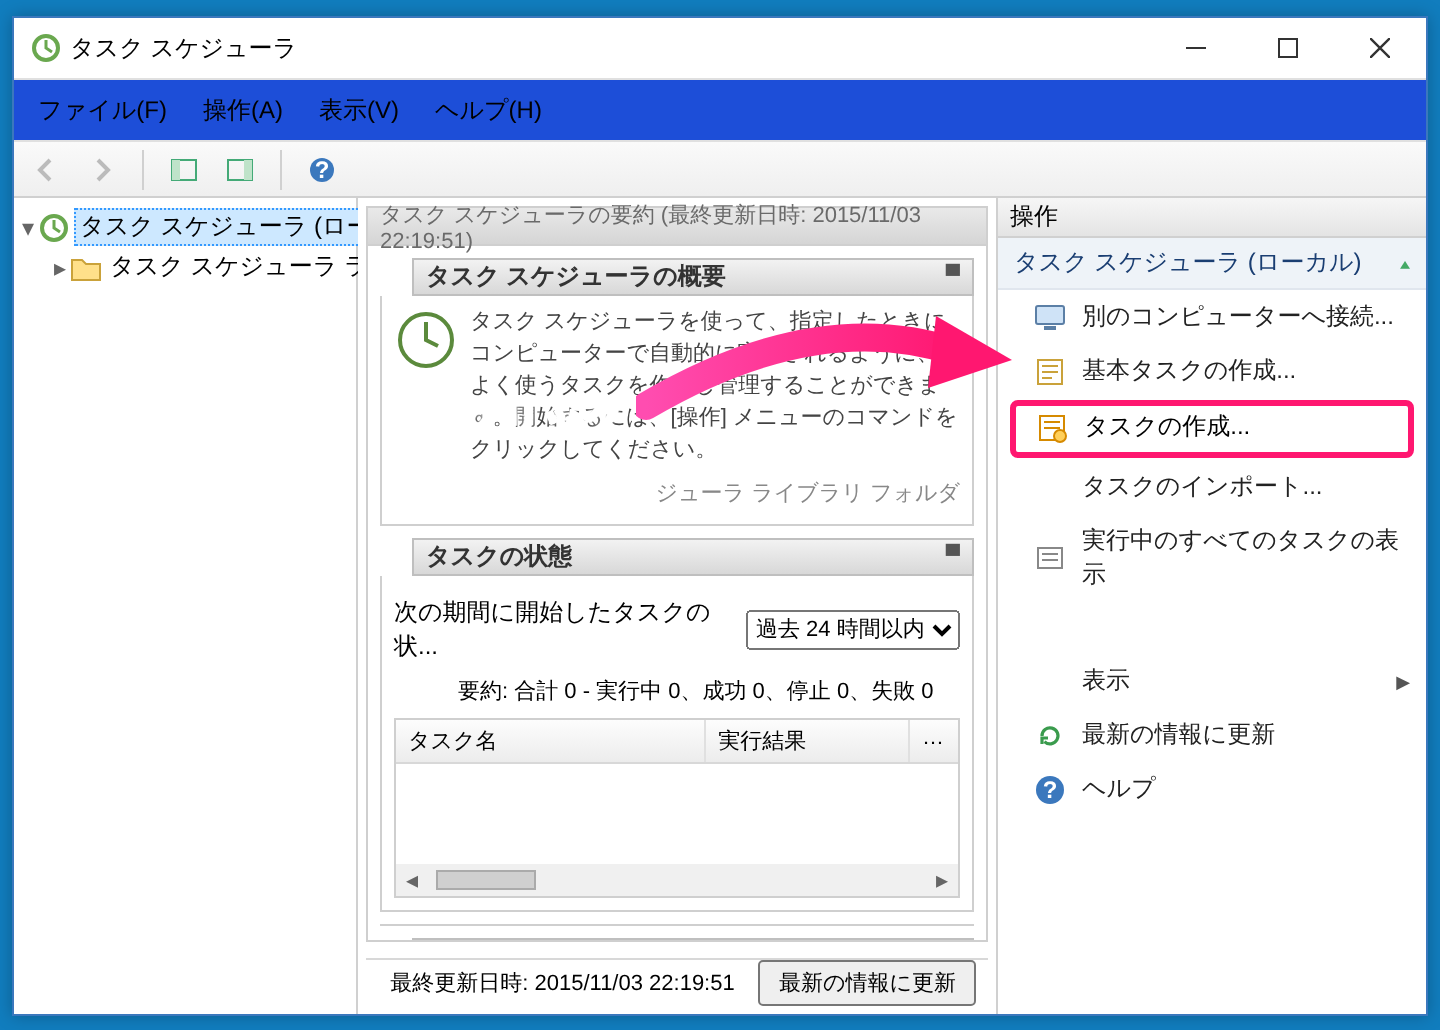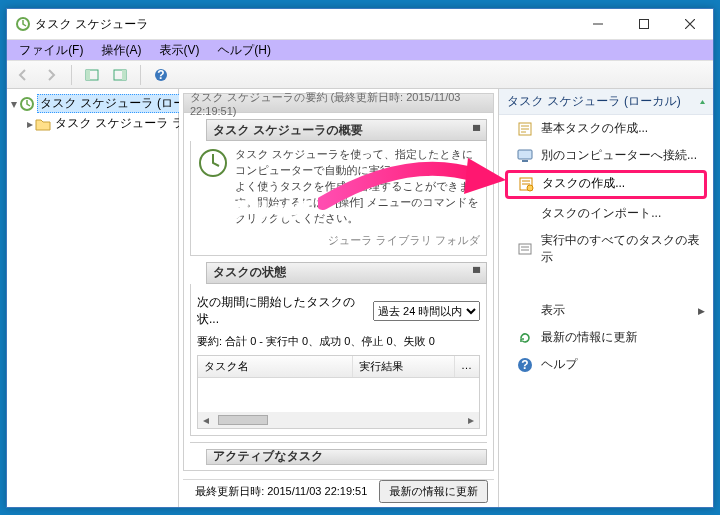--- a/index.html
+++ b/index.html
@@ -9,21 +9,21 @@
   .window {
     position: absolute; left: 6px; top: 8px; width: 708px; height: 500px;
     background: #ffffff; border: 1px solid #3b78bd; box-shadow: 0 0 8px rgba(0,0,0,.25);
     display: flex; flex-direction: column;
   }
   .titlebar { height: 30px; display: flex; align-items: center; padding: 0 0 0 8px; }
   .titlebar .title { flex: 1; font-size: 12px; color: #000; padding-left: 4px; }
   .winbtns { display: flex; height: 100%; }
   .winbtn { width: 46px; display: flex; align-items: center; justify-content: center; color: #333; }
 
-  .menubar { height: 22px; background: #c4b5fd; border-top: 1px solid #e0e0e0; border-bottom: 1px solid #e0e0e0;
+  .menubar { height: 32px; background: #1d4ed8; border-top: 1px solid #e0e0e0; border-bottom: 1px solid #e0e0e0;
              display: flex; align-items: center; padding: 0 4px; gap: 2px; }
   .menuitem { padding: 2px 8px; }
 
   .toolbar { height: 28px; background: linear-gradient(#fafafa,#efefef); border-bottom: 1px solid #d0d0d0;
              display: flex; align-items: center; padding: 0 4px; gap: 4px; }
   .tbtn { width: 24px; height: 24px; display: flex; align-items: center; justify-content: center;
           border: 1px solid transparent; border-radius: 2px; color: #555; }
   .tbtn.disabled { color: #bbb; }
   .tsep { width: 1px; height: 20px; background: #d0d0d0; margin: 0 4px; }
   .tbtn svg { display: block; }
@@ -49,23 +49,23 @@
               display: flex; align-items: center; padding: 0 6px; font-weight: bold; color: #333;
               margin: 6px 6px 0 22px; }
   .groupbar .chev { margin-left: auto; font-size: 10px; color: #555; }
 
   .groupbody { margin: 0 6px 0 6px; border: 1px solid #cfcfcf; border-top: none; background: #fff; padding: 6px; }
   .overview { display: flex; gap: 6px; }
   .ovtext { font-size: 11px; color: #444; line-height: 1.45; }
 
   .statusrow { display: flex; align-items: center; gap: 6px; padding: 4px 0; font-size: 11px; }
   .statusrow select { font-size: 11px; height: 20px; }
-  .summarytext { font-size: 11px; padding: 2px 0 6px 0; }
-
-  .tablebox { border: 1px solid #cfcfcf; height: 74px; display: flex; flex-direction: column; }
+  .summarytext { font-size: 11px; padding: 2px 0 6px 0; margin-left: 32px; }
+
+  .tablebox { border: 1px solid #cfcfcf; height: 90px; display: flex; flex-direction: column; }
   .thead { display: flex; background: linear-gradient(#fdfdfd,#ececec); border-bottom: 1px solid #d8d8d8; }
   .thead .th { padding: 3px 6px; font-size: 11px; border-right: 1px solid #e0e0e0; }
   .thead .th.c1 { flex: 1.6; } .thead .th.c2 { flex: 1; } .thead .th.c3 { width: 24px; border-right: none; }
   .tbody { flex: 1; background: #fff; }
   .hscroll { height: 16px; background: #f0f0f0; display: flex; align-items: center; }
   .hscroll .thumb { height: 10px; background: #cfcfcf; border: 1px solid #aaa; width: 50px; margin-left: 4px; }
   .hscroll .track { flex: 1; }
   .hscroll .arrow { width: 16px; text-align: center; color: #666; }
 
   .cut { margin: 6px 6px 0 6px; border-bottom: 1px solid #cfcfcf; }
@@ -246,42 +246,43 @@
         </div>
       </div>
 
       <div class="footerbar">
         <span class="lbl">最終更新日時: 2015/11/03 22:19:51</span>
         <button>最新の情報に更新</button>
       </div>
     </div>
 
     <div class="rightpane">
+      <div class="paneheader">操作</div>
       <div class="rgrouphdr">
         <span>タスク スケジューラ (ローカル)</span>
         <span class="up">▴</span>
       </div>
 
       <div class="raction">
         <span class="ricon">
-            <svg width="16" height="16">
-              <rect x="2" y="2" width="12" height="12" fill="#fff" stroke="#caa23a"></rect>
-              <path d="M4 5h8M4 8h8M4 11h5" stroke="#caa23a"></path>
-            </svg>
-          </span>
-        <span>基本タスクの作成...</span>
-      </div>
-      <div class="raction">
-        <span class="ricon">
             <svg width="16" height="14">
               <rect x="1" y="1" width="14" height="9" rx="1" fill="#cfe3f7" stroke="#5b7fa6"></rect>
               <rect x="5" y="11" width="6" height="2" fill="#5b7fa6"></rect>
             </svg>
           </span>
         <span>別のコンピューターへ接続...</span>
+      </div>
+      <div class="raction">
+        <span class="ricon">
+            <svg width="16" height="16">
+              <rect x="2" y="2" width="12" height="12" fill="#fff" stroke="#caa23a"></rect>
+              <path d="M4 5h8M4 8h8M4 11h5" stroke="#caa23a"></path>
+            </svg>
+          </span>
+        <span>基本タスクの作成...</span>
       </div>
 
       <div class="rhl">
         <span class="ricon">
             <svg width="16" height="16">
               <rect x="2" y="2" width="12" height="12" fill="#fff" stroke="#d68a00"></rect>
               <path d="M4 5h8M4 8h8" stroke="#d68a00"></path>
               <circle cx="12" cy="12" r="3" fill="#ffcf5a" stroke="#d68a00"></circle>
             </svg>
           </span>

